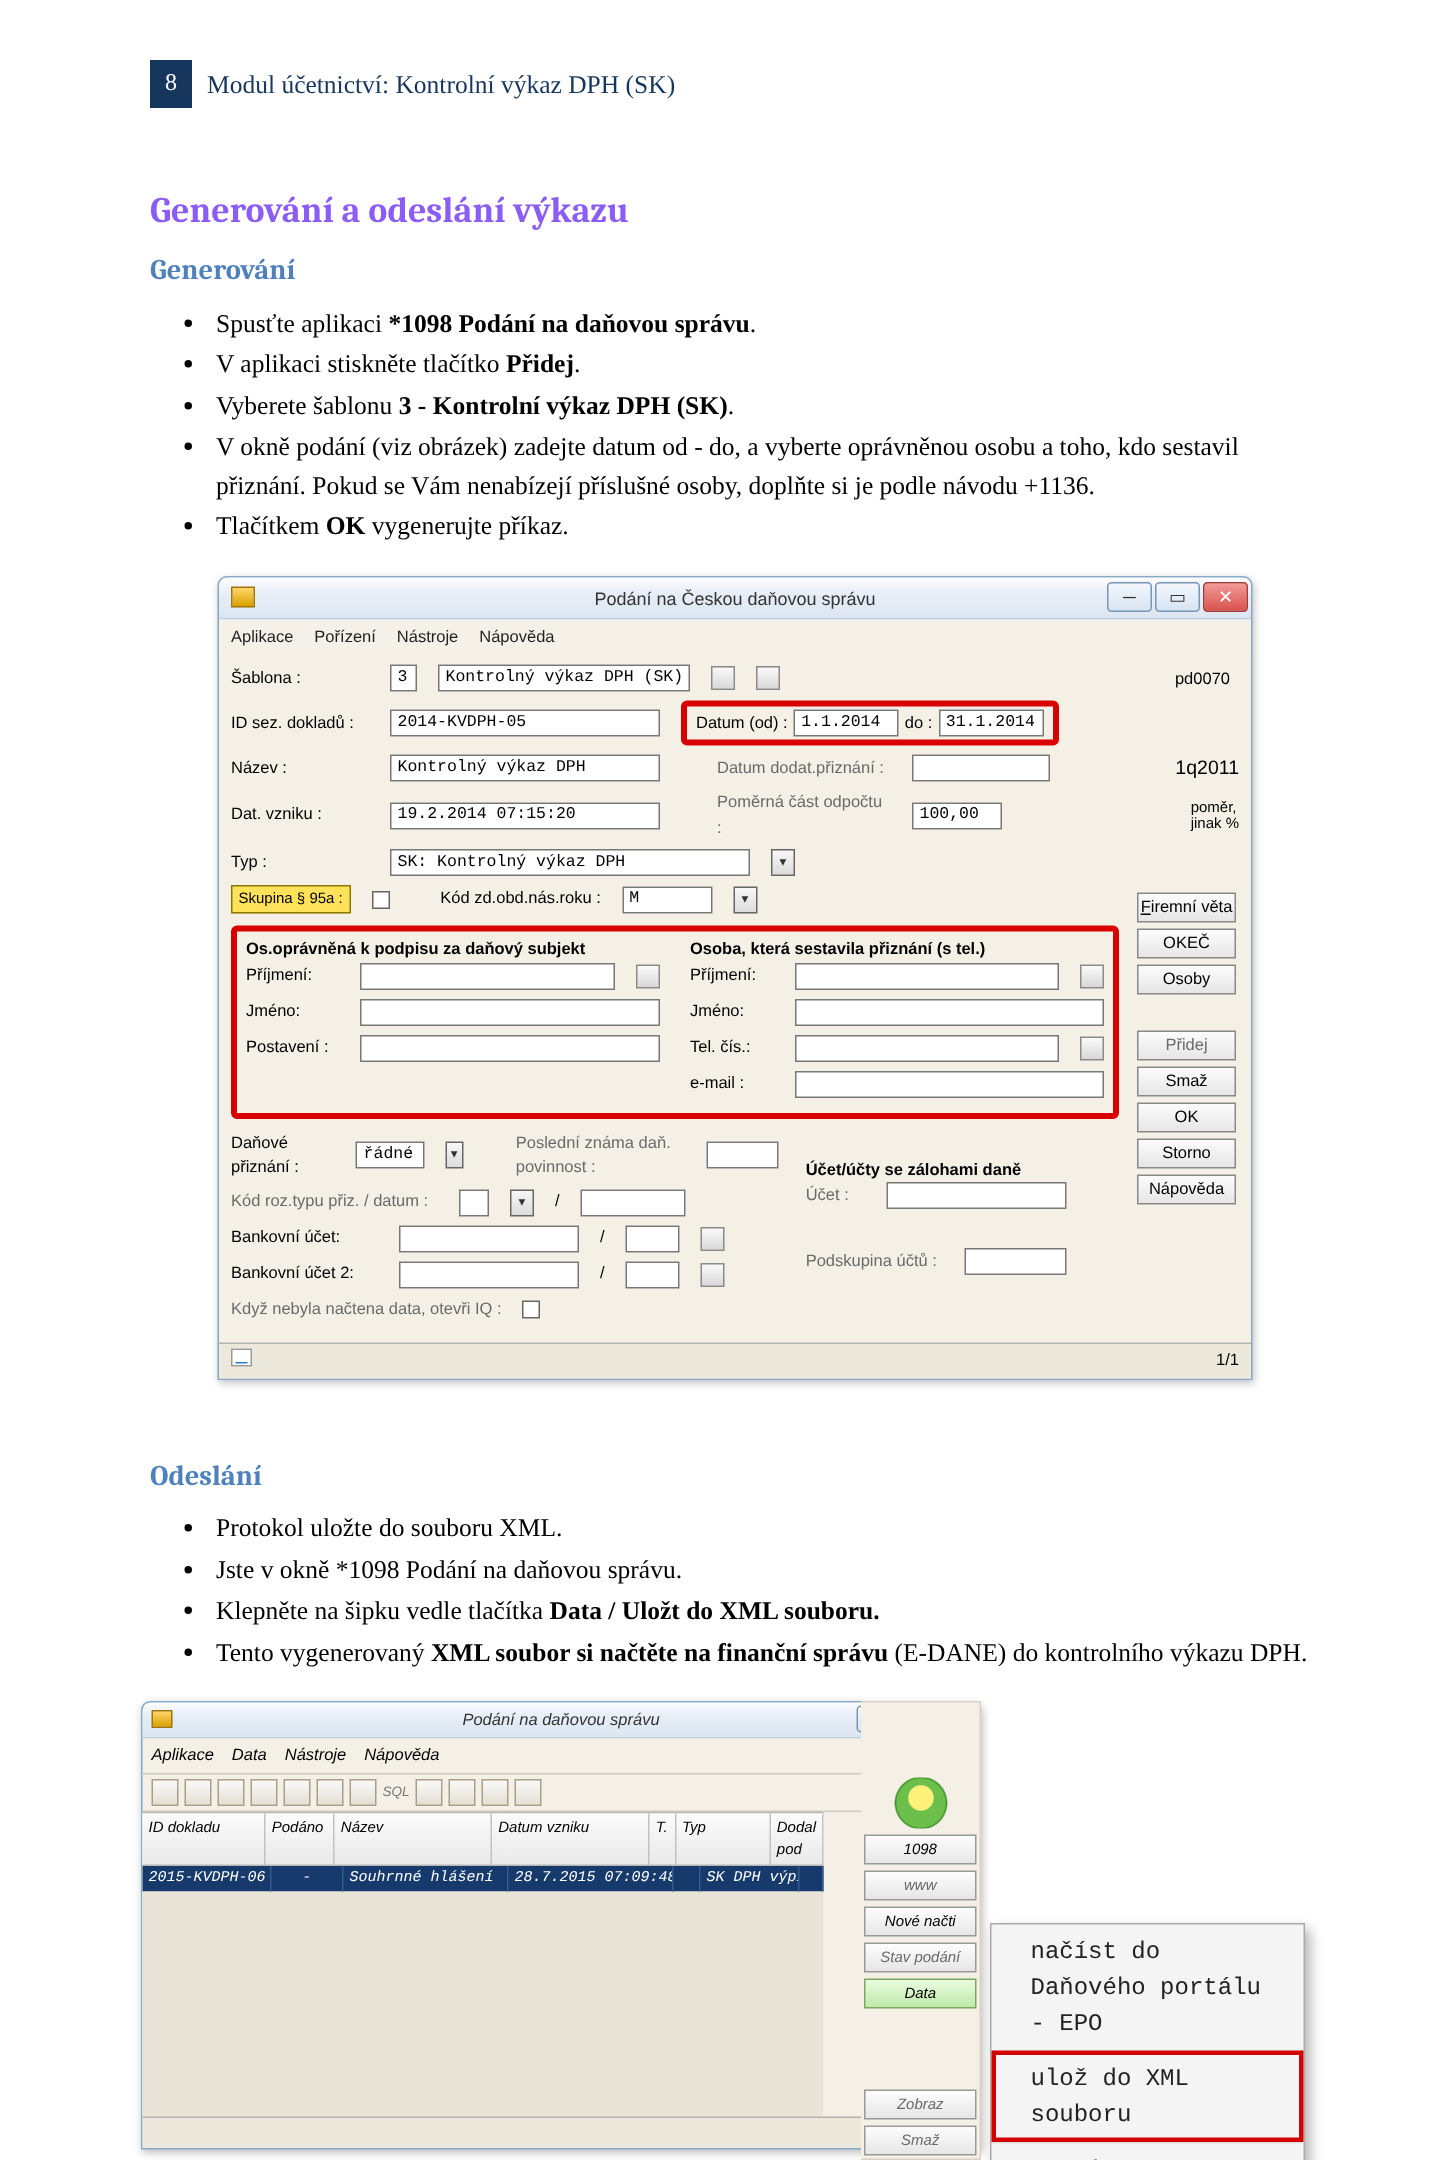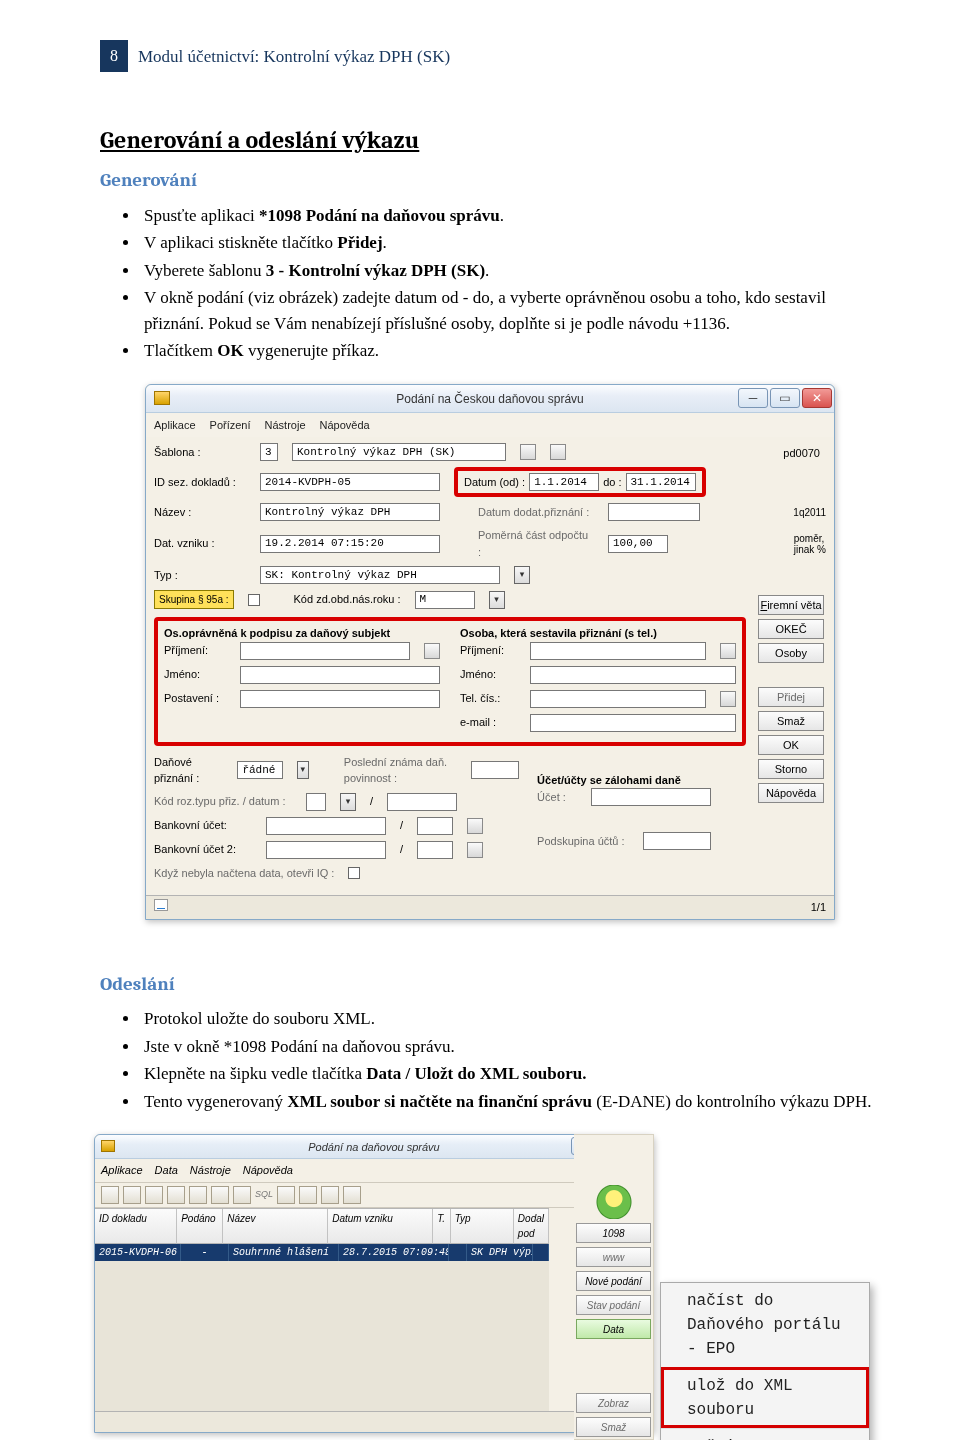--- a/index.html
+++ b/index.html
@@ -24,26 +24,25 @@
     padding: 4px 10px;
     font-size: 16px;
     margin-right: 10px;
   }
   .page-head-title {
     color: #17365d;
     font-size: 17px;
     padding-top: 4px;
   }
   h1.sec {
-    color: #000000;
+    color: #8b5cf6;
     font-family: Cambria, "Times New Roman", serif;
     font-size: 24px;
     font-weight: 700;
     margin: 0 0 8px 0;
-    text-decoration: underline;
   }
   h2.sub {
     color: #4f81bd;
     font-family: Cambria, "Times New Roman", serif;
     font-size: 19px;
     font-weight: 700;
     margin: 6px 0 8px 0;
   }
   ul.bul {
     margin: 4px 0 20px 40px;
@@ -308,21 +307,21 @@
     <span>Pořízení</span>
     <span>Nástroje</span>
     <span>Nápověda</span>
   </div>
   <div class="body">
     <span class="pd">pd0070</span>
 
     <div class="row">
       <span class="lbl">Šablona :</span>
       <span class="inp" style="width:18px">3</span>
-      <span class="inp" style="width:214px">Kontrolný výkaz DPH (SK)</span>
+      <span class="inp" style="width:168px">Kontrolný výkaz DPH (SK)</span>
       <span class="smallico"></span>
       <span class="smallico"></span>
     </div>
 
     <div class="row">
       <span class="lbl">ID sez. dokladů :</span>
       <span class="inp" style="width:180px">2014-KVDPH-05</span>
       <span class="redbox" style="padding:2px 6px; display:flex; align-items:center; gap:4px;">
         <span>Datum (od) :</span>
         <span class="inp" style="width:70px">1.1.2014</span>
@@ -331,21 +330,21 @@
       </span>
     </div>
 
     <div class="row">
       <span class="lbl">Název :</span>
       <span class="inp" style="width:180px">Kontrolný výkaz DPH</span>
       <span style="width:10px"></span>
       <span class="dim" style="width:116px">Datum dodat.přiznání :</span>
       <span class="inp" style="width:92px"></span>
       <span style="flex:1"></span>
-      <span style="font-size:10px;text-align:right;line-height:1.1">
+      <span style="font-size:13px;text-align:right;line-height:1.1">
         <span>1q2011</span>
       </span>
     </div>
 
     <div class="row">
       <span class="lbl">Dat. vzniku :</span>
       <span class="inp" style="width:180px">19.2.2014 07:15:20</span>
       <span style="width:10px"></span>
       <span class="dim" style="width:116px">Poměrná část odpočtu :</span>
       <span class="inp" style="width:60px">100,00</span>
@@ -549,21 +548,21 @@
     <div class="statusbar">
       <span>1/1</span>
     </div>
   </div>
 
   <div class="scr2" style="position:absolute; left:480px; top:0; width:80px; background:transparent; border:none; box-shadow:none;">
     <div style="display:flex;flex-direction:column;gap:4px; padding:50px 2px 2px 2px; background:#f4f0e6; border:1px solid #d8d2c2; border-left:none;">
       <div class="rp-star"></div>
       <span class="rp-btn ok">1098</span>
       <span class="rp-btn">www</span>
-      <span class="rp-btn ok">Nové podání</span>
+      <span class="rp-btn ok">Nové načti</span>
       <span class="rp-btn">Stav podání</span>
       <span class="rp-btn data">Data</span>
       <div style="height:46px"></div>
       <span class="rp-btn">Zobraz</span>
       <span class="rp-btn">Smaž</span>
 
     </div>
   </div>
 
   <div class="popup">

